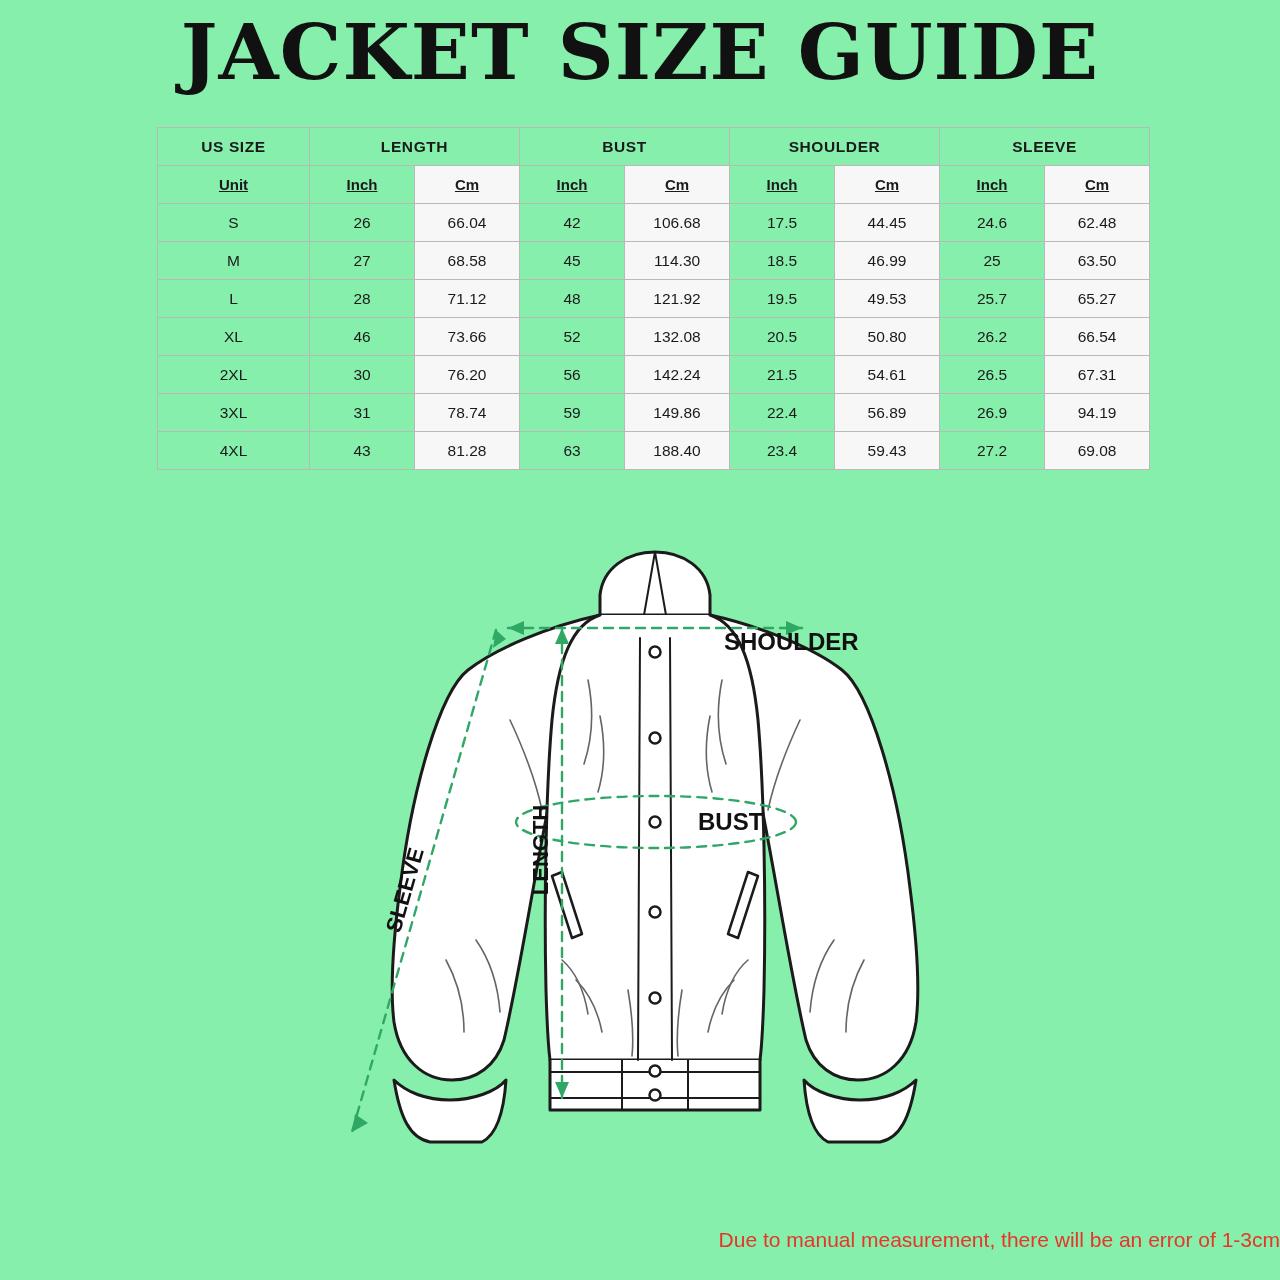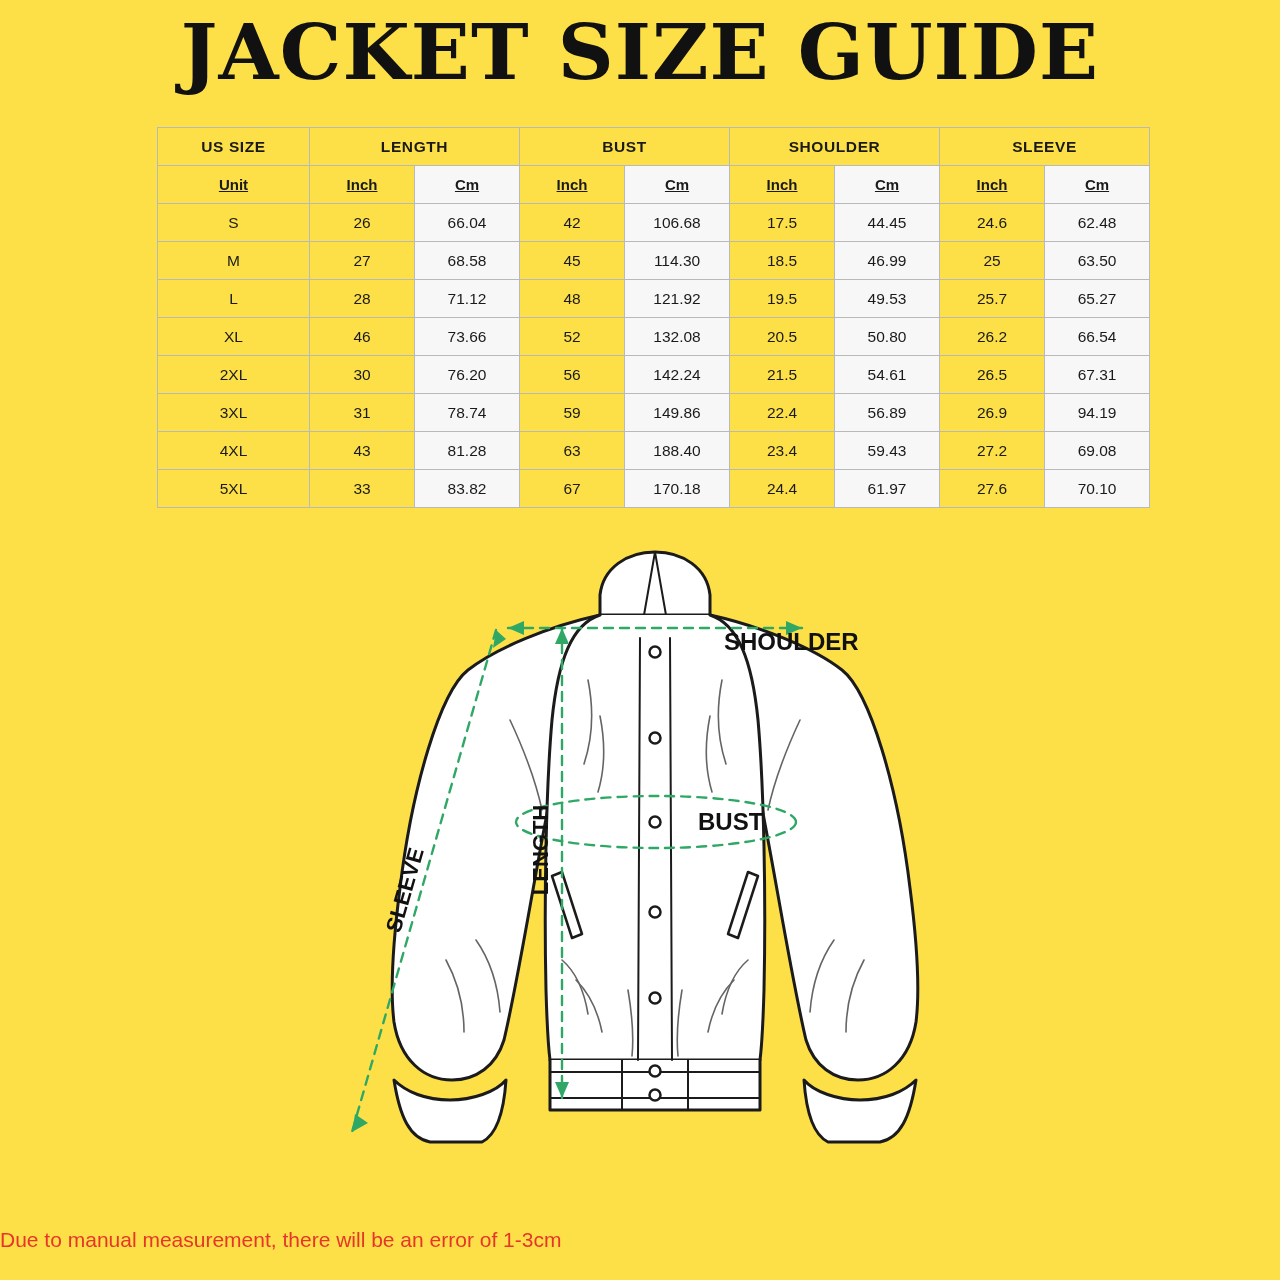--- a/index.html
+++ b/index.html
@@ -6,21 +6,21 @@
   html, body {
     margin: 0; padding: 0;
     width: 1280px; height: 1280px;
     background: #ffffff;
     font-family: "Liberation Sans", sans-serif;
     overflow: hidden;
   }
   #page {
     position: relative;
     width: 1280px; height: 1280px;
-    background: #fde047;
+    background: #86efac;
   }
 
   
   .title {
     position: absolute;
     top: 8px; left: 0; width: 1280px;
     text-align: center;
     font-family: "DejaVu Serif", serif;
     font-weight: bold;
     font-size: 76px;
@@ -74,21 +74,21 @@
     top: 520px;
     left: 300px;
     width: 700px;
     height: 690px;
   }
   .figure svg { display: block; }
 
   .note {
     position: absolute;
     bottom: 28px; left: 0; width: 1280px;
-    text-align: left;
+    text-align: right;
     color: #e8352a;
     font-size: 21px;
   }
 
   .lbl {
     font-family: "Liberation Sans", sans-serif;
     font-weight: bold;
     fill: #111111;
   }
 </style>
@@ -202,31 +202,20 @@
         <tr>
           <td>4XL</td>
           <td>43</td>
           <td class="tint">81.28</td>
           <td>63</td>
           <td class="tint">188.40</td>
           <td>23.4</td>
           <td class="tint">59.43</td>
           <td>27.2</td>
           <td class="tint">69.08</td>
-        </tr>
-        <tr>
-          <td>5XL</td>
-          <td>33</td>
-          <td class="tint">83.82</td>
-          <td>67</td>
-          <td class="tint">170.18</td>
-          <td>24.4</td>
-          <td class="tint">61.97</td>
-          <td>27.6</td>
-          <td class="tint">70.10</td>
         </tr>
       </tbody>
     </table>
   </div>
 
   <div class="figure">
     <svg width="700" height="690" viewBox="0 0 700 690" xmlns="http://www.w3.org/2000/svg">
       <g fill="none" stroke="#1b1b1b" stroke-width="3" stroke-linejoin="round" stroke-linecap="round">
 
         <path d="M300 75 C303 48 327 32 355 32 C383 32 407 48 410 75

